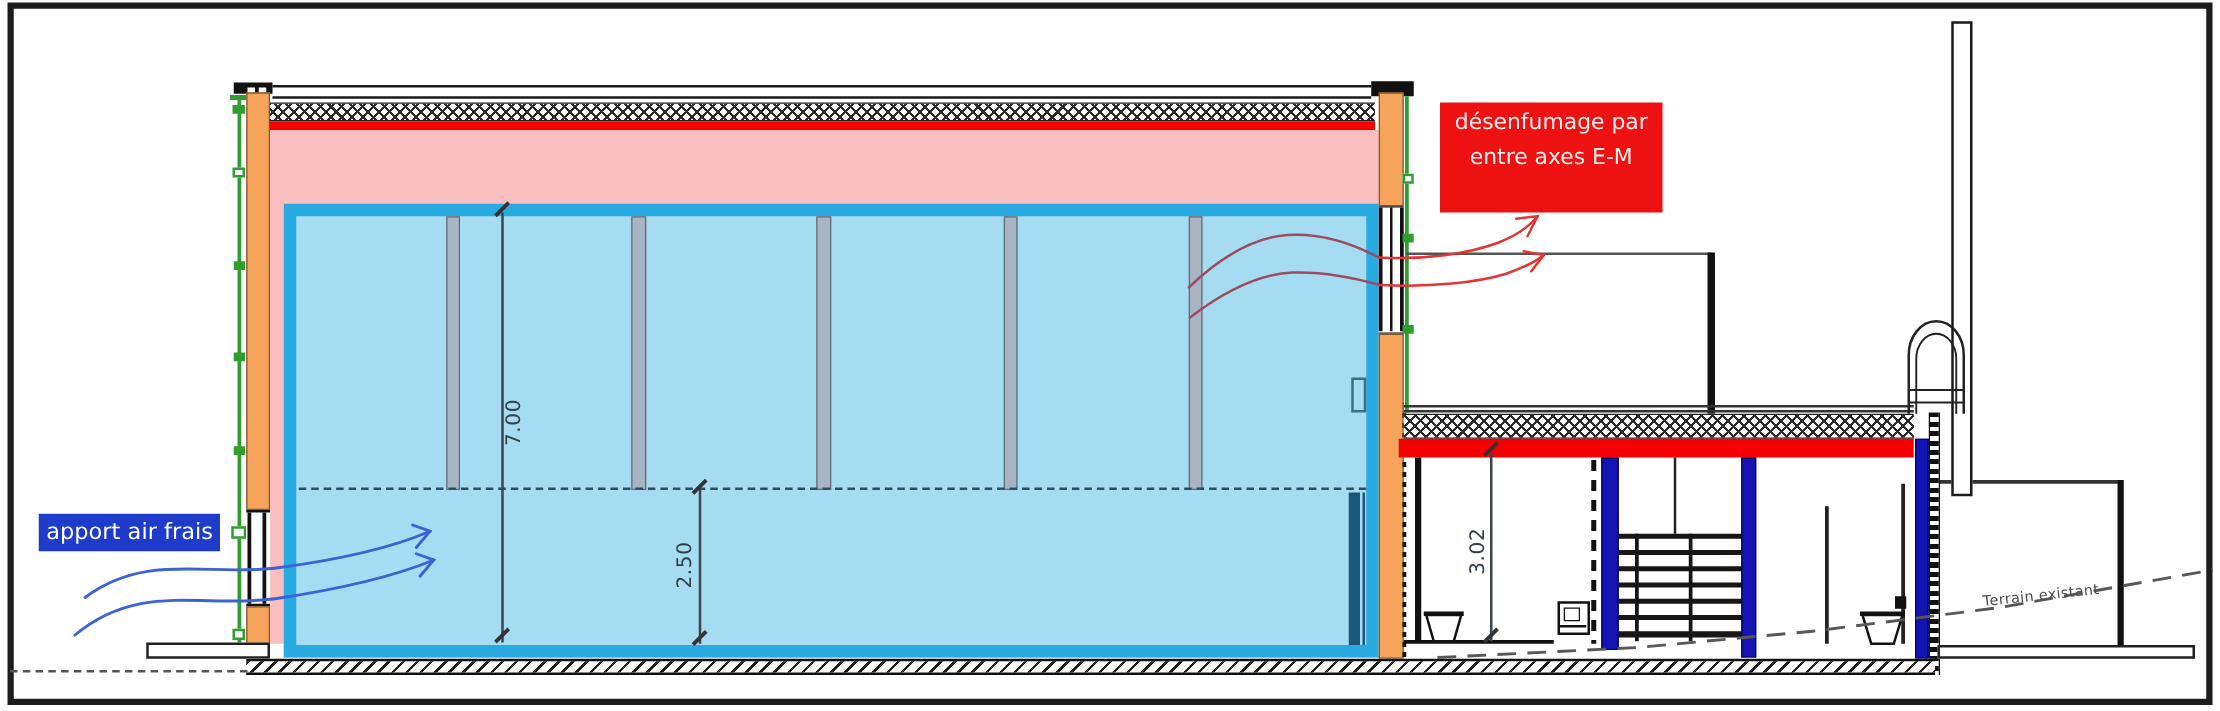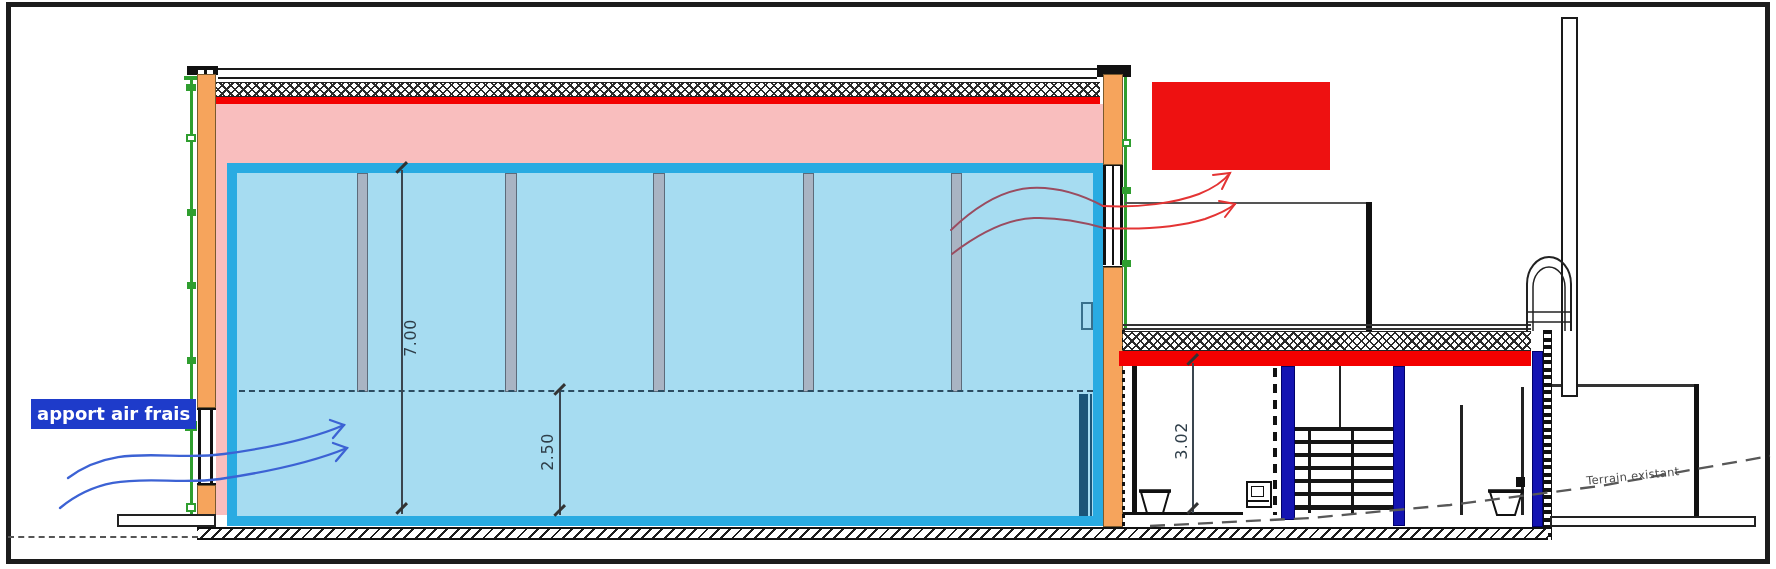--- a/index.html
+++ b/index.html
@@ -175,19 +175,21 @@
       <line stroke-width="1.5" x1="1527" y1="312" x2="1571" y2="312"></line>
       <line stroke-width="1.5" x1="1527" y1="322" x2="1571" y2="322"></line>
     </g>
     <path fill="none" stroke="#585858" stroke-width="2.3" stroke-dasharray="15 9" d="M 1150 526 L 1310 518 L 1450 505 L 1600 486 L 1770 456"></path>
   </svg>
 
   <div class="abs dimtext" style="left:366px;top:327px;">7.00</div>
   <div class="abs dimtext" style="left:503px;top:441px;">2.50</div>
   <div class="abs dimtext" style="left:1137px;top:430px;">3.02</div>
 
-  <div class="abs lbl-air" style="left:31px;top:399px;font-weight:bold;">apport air frais</div>
+  <div class="abs lbl-air" style="left:31px;top:411px;">apport air frais</div>
 
   <div class="abs lbl-smoke" style="left:1152px;top:82px;">
+    <div>désenfumage par</div>
+    <div>entre axes E-M</div>
   </div>
 
   <div class="abs terrain" style="left:1586px;top:469px;">Terrain existant</div>
 </div>
 
 </body></html>

